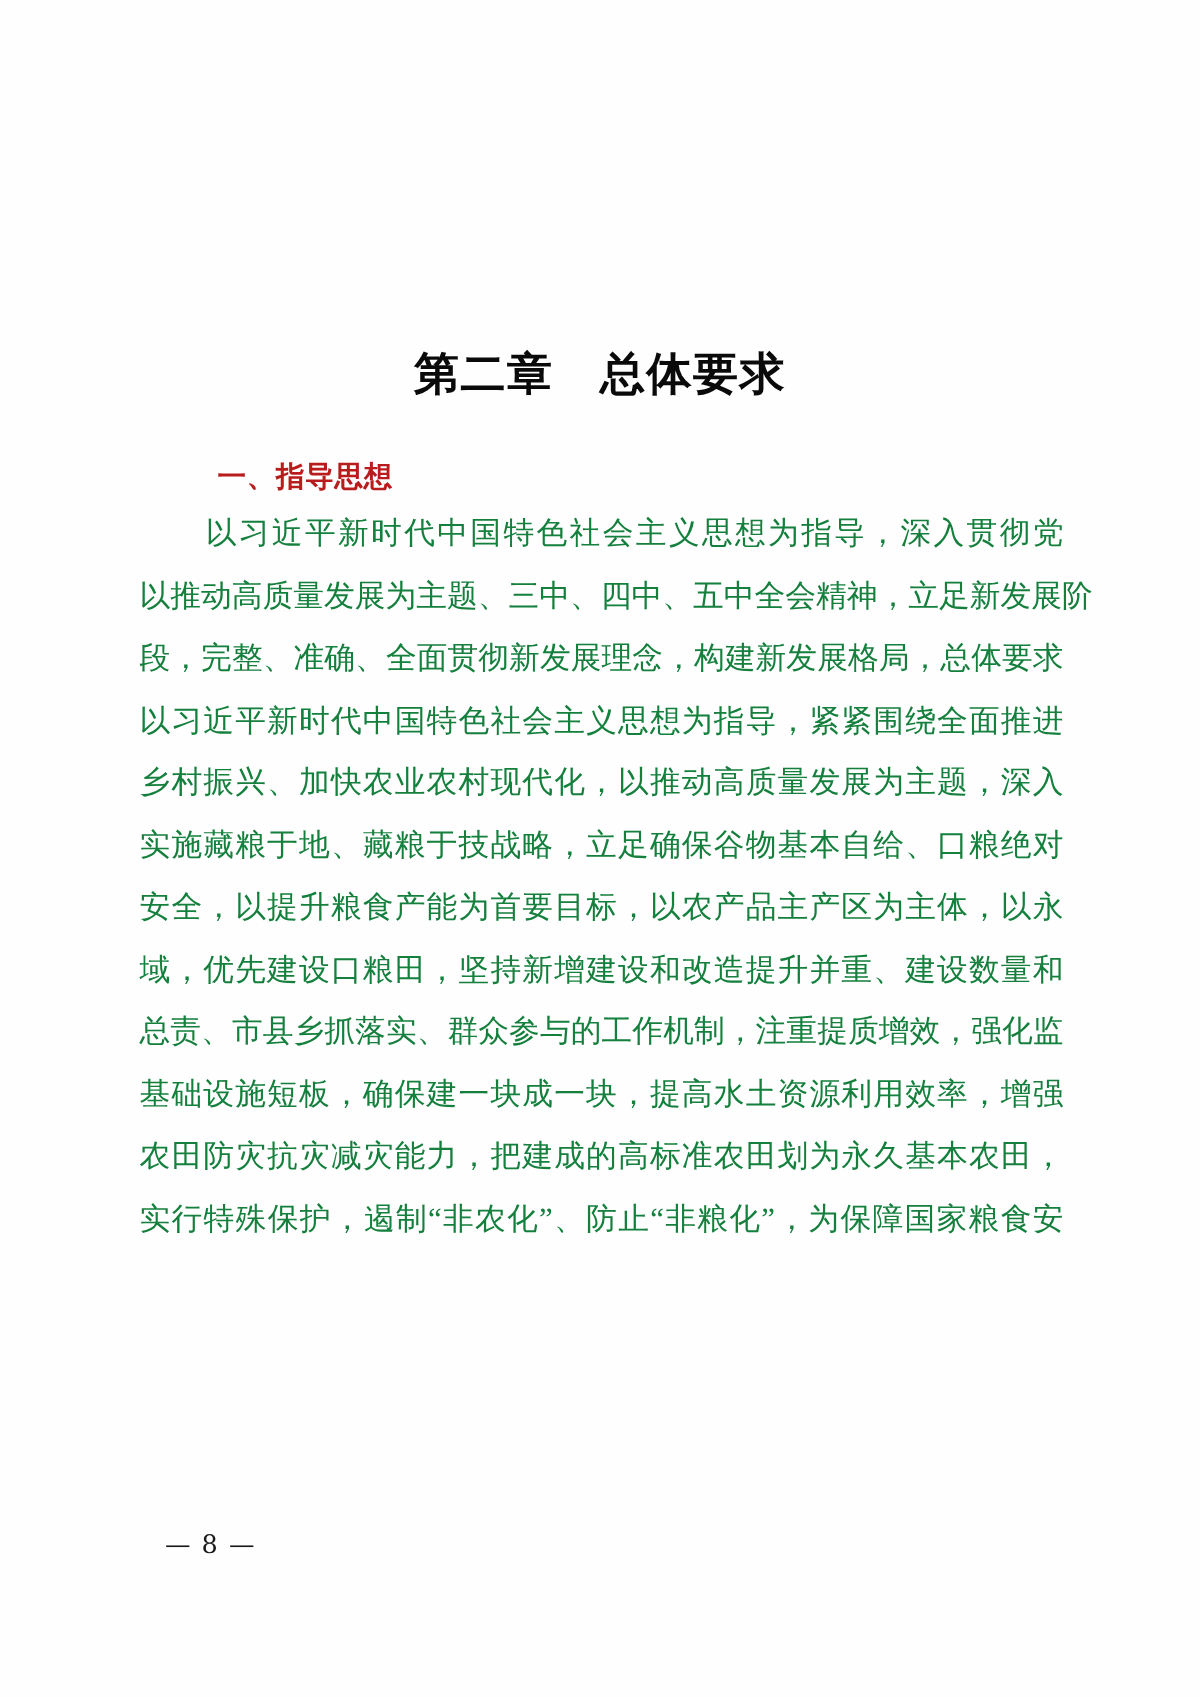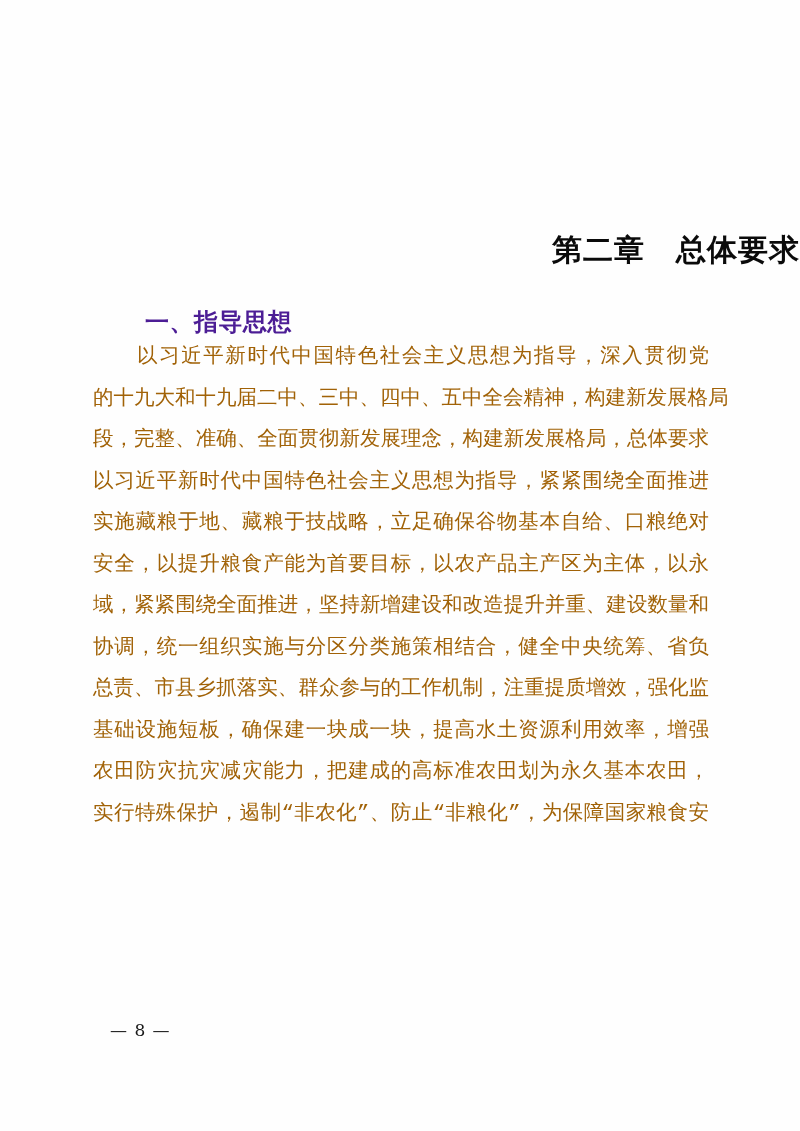--- a/index.html
+++ b/index.html
@@ -23,58 +23,58 @@
     height: 1131px;
     box-sizing: border-box;
   }
 
   
   .chapter-title {
     position: absolute;
     left: 0;
     top: 208px;
     width: 800px;
-    text-align: right;
+    text-align: center;
     font-family: "DejaVu Sans", "Liberation Sans", sans-serif;
     font-weight: 700;
     font-size: 30px;
     line-height: 44px;
     letter-spacing: 1px;
     color: #0a0a0a;
     white-space: pre;
   }
 
   
   .section-heading {
     position: absolute;
     left: 145px;
     top: 288px;
     font-family: "DejaVu Sans", "Liberation Sans", sans-serif;
     font-weight: 700;
-    font-size: 24px;
+    font-size: 19px;
     line-height: 28px;
     letter-spacing: 0.5px;
-    color: #4c1d95;
+    color: #b91c1c;
     white-space: pre;
   }
 
   
   .body-block {
     position: absolute;
     left: 93px;
     top: 336px;
     width: 616px;
   }
 
   .body-line {
-    font-family: Liberation Mono, monospace;
+    font-family: Liberation Serif, serif;
     font-size: 20.5px;
     line-height: 41.5px;
     height: 41.5px;
-    color: #a16207;
+    color: #15803d;
     white-space: pre;
     text-align: justify;
     text-align-last: justify;
     letter-spacing: 0;
   }
 
   
   .body-line.first {
     text-align-last: justify;
   }
@@ -101,27 +101,27 @@
 <body>
 
 <div class="page">
 
   <h1 class="chapter-title">第二章　总体要求</h1>
 
   <h2 class="section-heading">一、指导思想</h2>
 
   <div class="body-block">
     <div class="body-line first">　　以习近平新时代中国特色社会主义思想为指导，深入贯彻党</div>
-    <div class="body-line">的十九大和十九届二中、三中、四中、五中全会精神，构建新发展格局</div>
+    <div class="body-line">以推动高质量发展为主题、三中、四中、五中全会精神，立足新发展阶</div>
     <div class="body-line">段，完整、准确、全面贯彻新发展理念，构建新发展格局，总体要求</div>
     <div class="body-line">以习近平新时代中国特色社会主义思想为指导，紧紧围绕全面推进</div>
+    <div class="body-line">乡村振兴、加快农业农村现代化，以推动高质量发展为主题，深入</div>
     <div class="body-line">实施藏粮于地、藏粮于技战略，立足确保谷物基本自给、口粮绝对</div>
     <div class="body-line">安全，以提升粮食产能为首要目标，以农产品主产区为主体，以永</div>
-    <div class="body-line">域，紧紧围绕全面推进，坚持新增建设和改造提升并重、建设数量和</div>
-    <div class="body-line">协调，统一组织实施与分区分类施策相结合，健全中央统筹、省负</div>
+    <div class="body-line">域，优先建设口粮田，坚持新增建设和改造提升并重、建设数量和</div>
     <div class="body-line">总责、市县乡抓落实、群众参与的工作机制，注重提质增效，强化监</div>
     <div class="body-line">基础设施短板，确保建一块成一块，提高水土资源利用效率，增强</div>
     <div class="body-line">农田防灾抗灾减灾能力，把建成的高标准农田划为永久基本农田，</div>
     <div class="body-line last">实行特殊保护，遏制“非农化”、防止“非粮化”，为保障国家粮食安</div>
   </div>
 
   <div class="page-number">— 8 —</div>
 
 </div>
 

